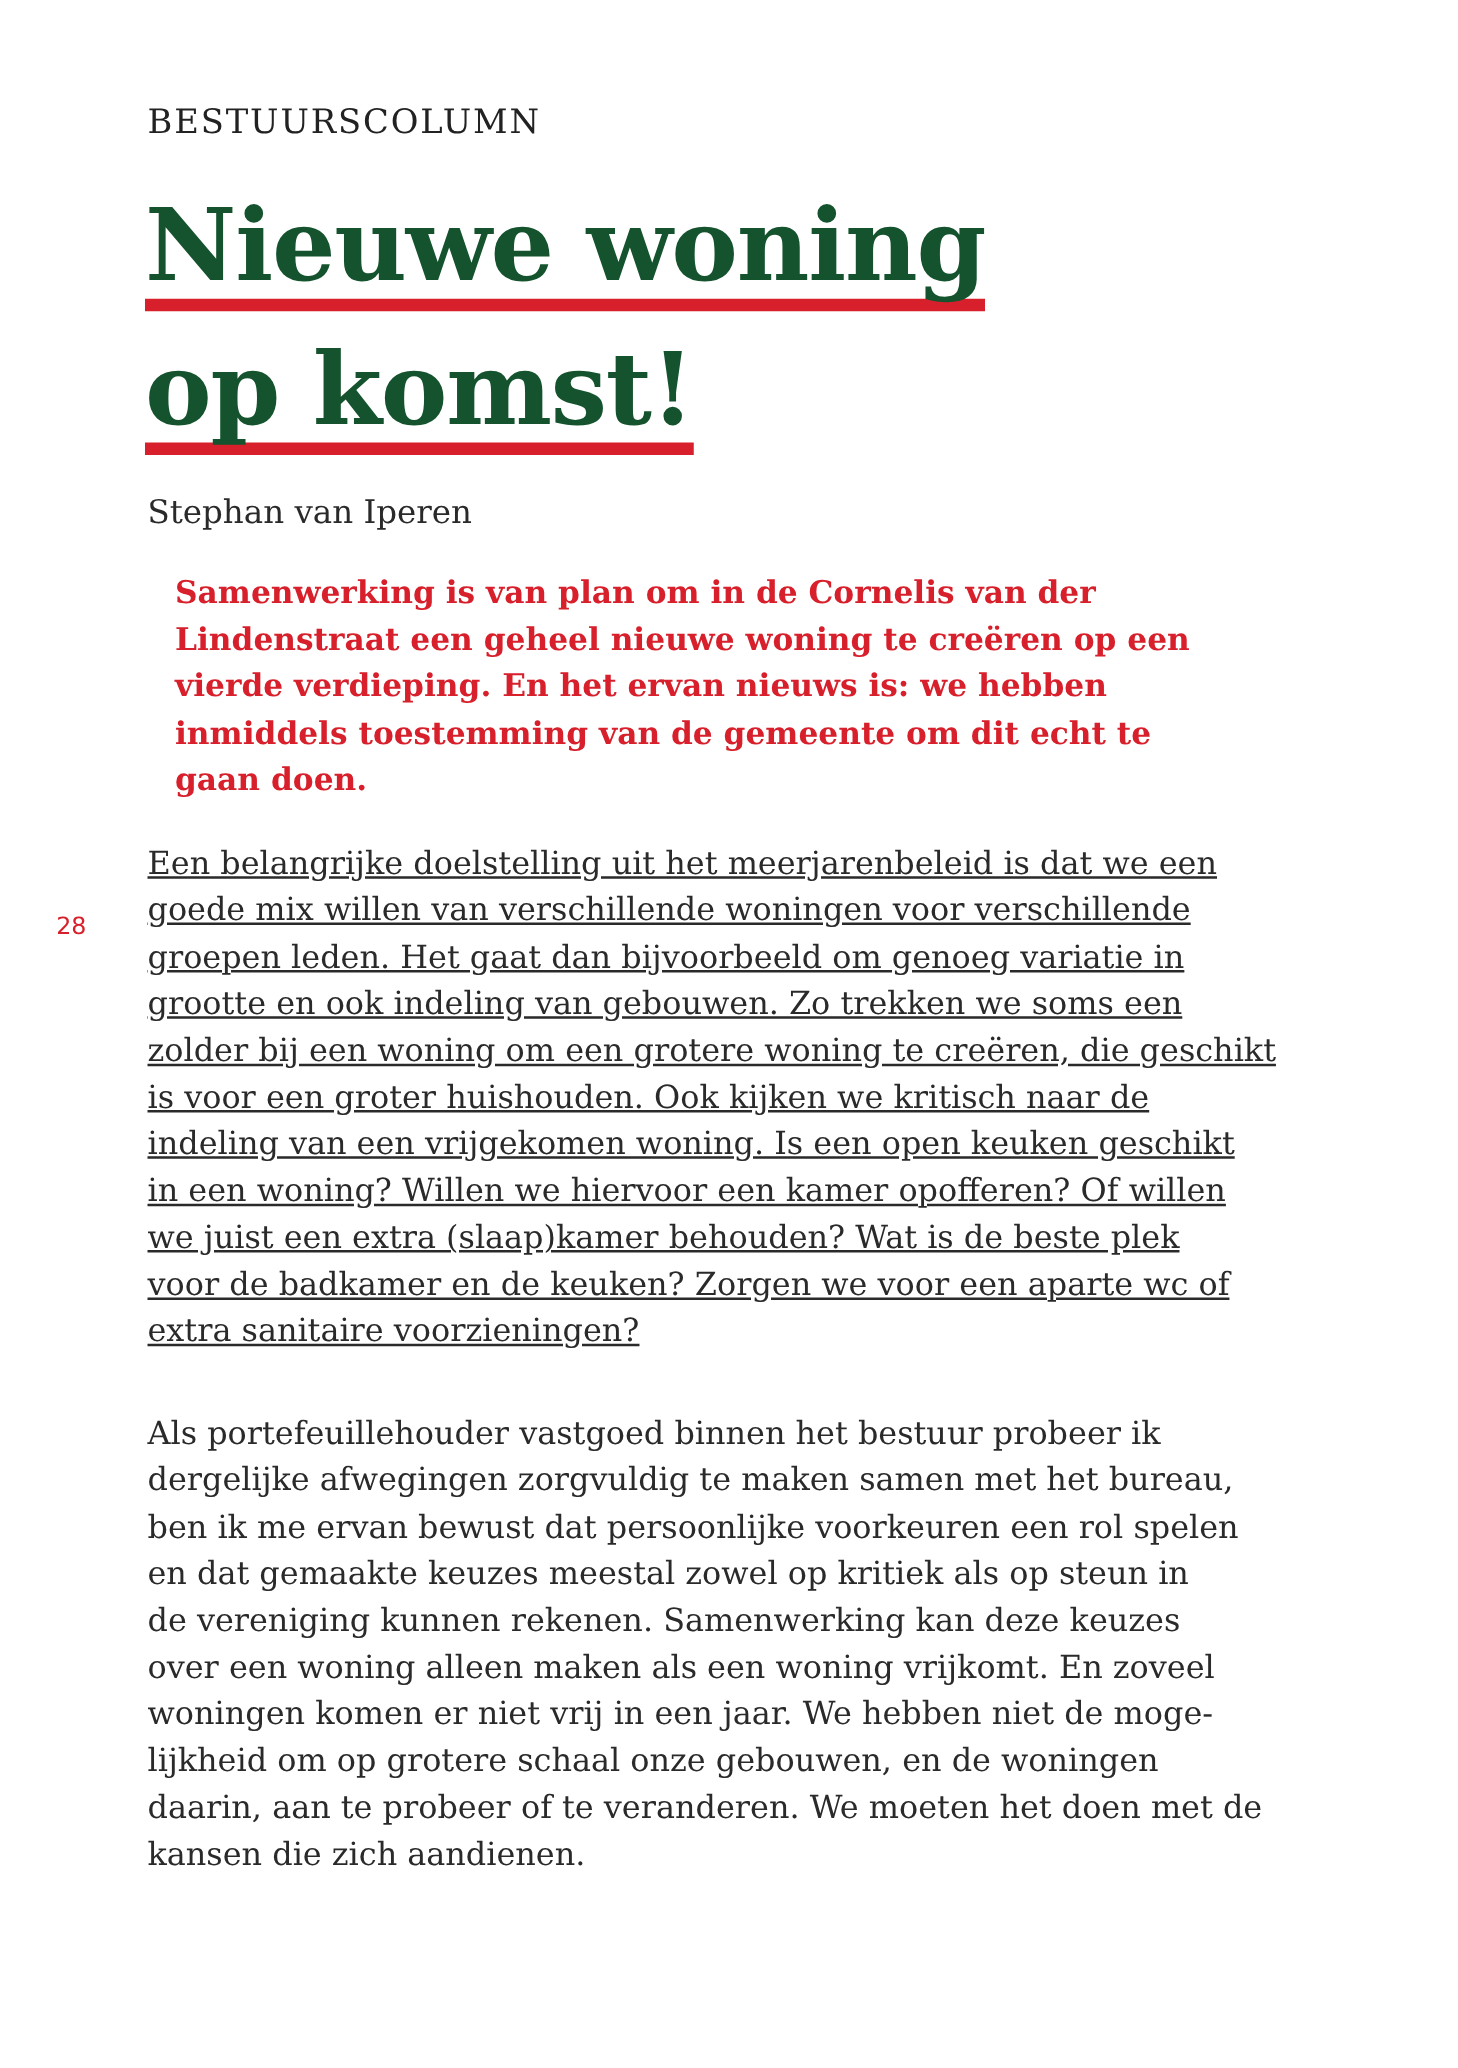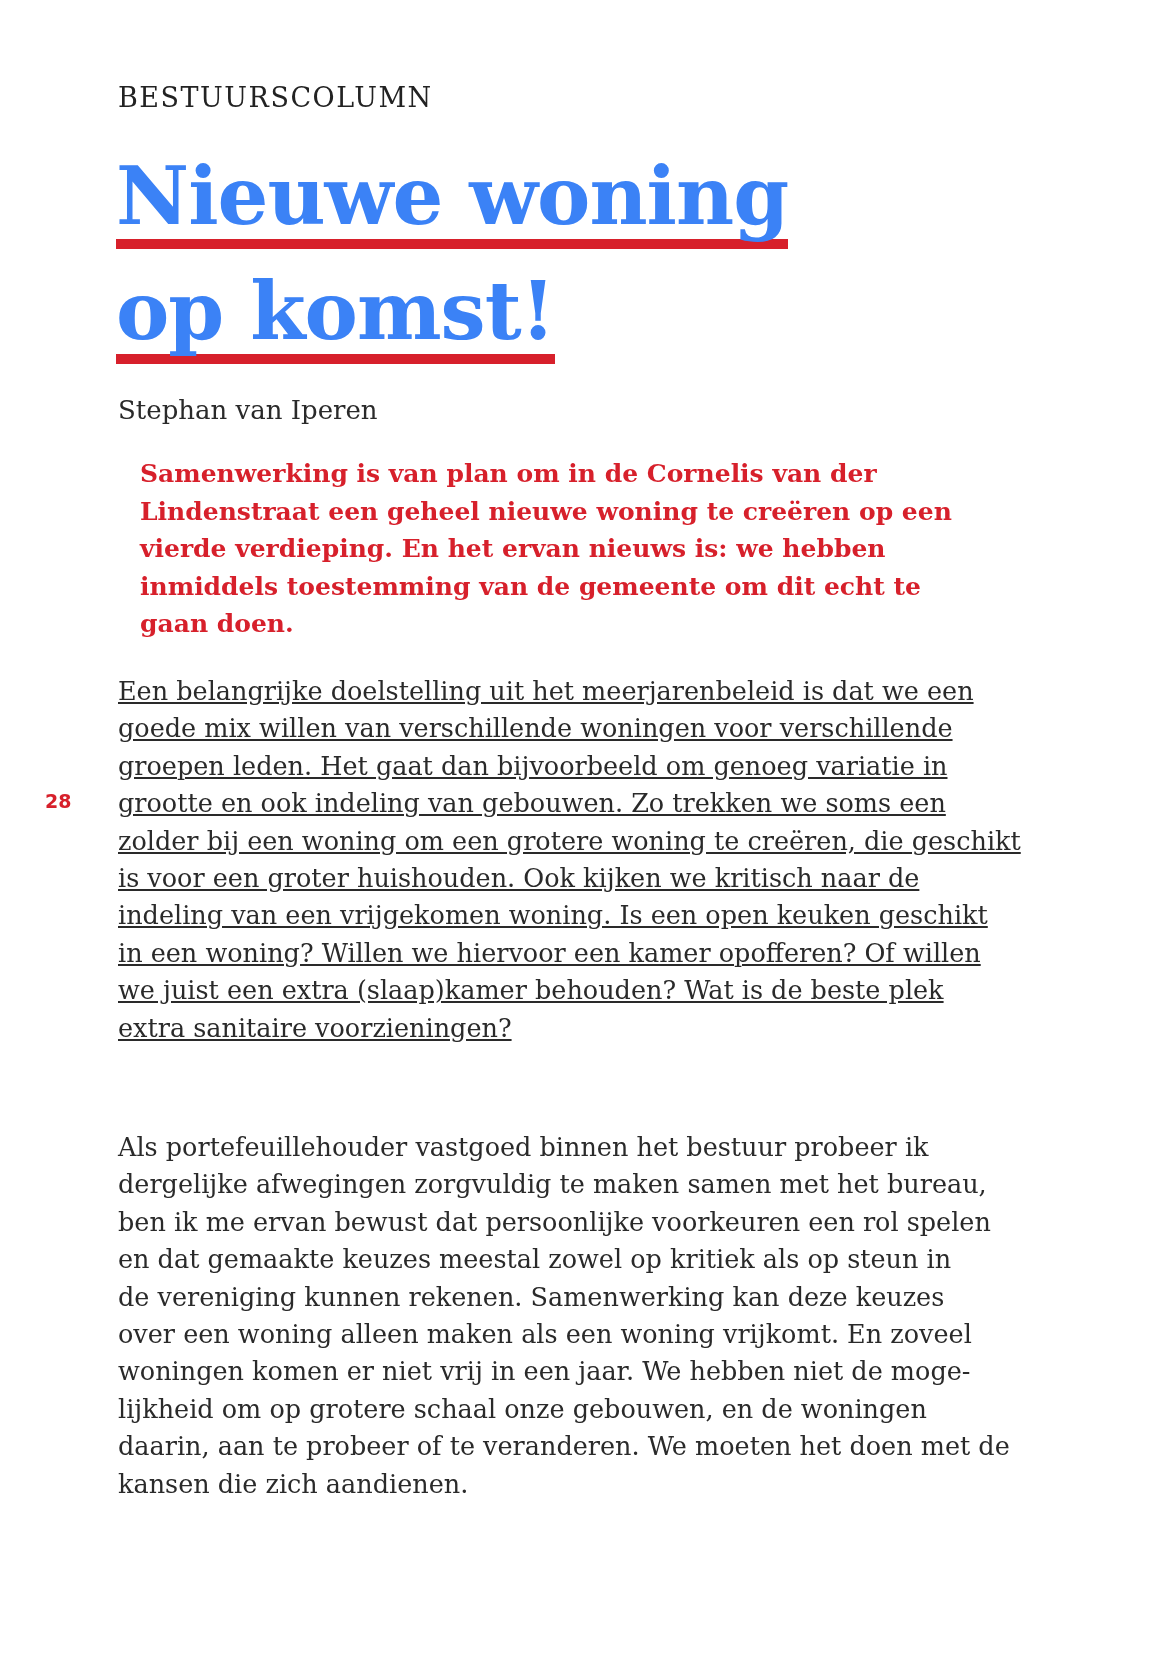--- a/index.html
+++ b/index.html
@@ -24,21 +24,21 @@
       color: #222;
       font-family: "DejaVu Serif", serif;
     }
     .title {
       position: absolute;
       left: 116px;
       top: 148px;
       margin: 0;
       font-family: "DejaVu Serif", serif;
       font-weight: bold;
-      color: #3b82f6;
+      color: #14532d;
       font-size: 80px;
       line-height: 96px;
     }
     .title-line {
       display: inline-block;
       border-bottom: 10px solid #d7202b;
       padding-bottom: 0px;
       line-height: 86px;
       margin-bottom: 14px;
       letter-spacing: -1px;
@@ -57,23 +57,23 @@
       width: 760px;
       font-size: 25px;
       line-height: 37.5px;
       color: #d7202b;
       font-weight: bold;
       margin: 0;
     }
     .page-number {
       position: absolute;
       left: 45px;
-      top: 790px;
+      top: 730px;
       font-family: "DejaVu Sans", sans-serif;
-      font-weight: bold;
+      font-weight: normal;
       font-size: 19px;
       color: #d7202b;
     }
     .body-text {
       position: absolute;
       left: 118px;
       width: 880px;
       margin: 0;
       font-size: 25.5px;
       line-height: 37.4px;
@@ -112,20 +112,21 @@
 <p class="body-text" id="para1">
   <span class="body-line">Een belangrijke doelstelling uit het meerjarenbeleid is dat we een</span>
   <span class="body-line">goede mix willen van verschillende woningen voor verschillende</span>
   <span class="body-line">groepen leden. Het gaat dan bijvoorbeeld om genoeg variatie in</span>
   <span class="body-line">grootte en ook indeling van gebouwen. Zo trekken we soms een</span>
   <span class="body-line">zolder bij een woning om een grotere woning te creëren, die geschikt</span>
   <span class="body-line">is voor een groter huishouden. Ook kijken we kritisch naar de</span>
   <span class="body-line">indeling van een vrijgekomen woning. Is een open keuken geschikt</span>
   <span class="body-line">in een woning? Willen we hiervoor een kamer opofferen? Of willen</span>
   <span class="body-line">we juist een extra (slaap)kamer behouden? Wat is de beste plek</span>
+  <span class="body-line">voor de badkamer en de keuken? Zorgen we voor een aparte wc of</span>
   <span class="body-line">extra sanitaire voorzieningen?</span>
 </p>
 
 <p class="body-text" id="para2">
   <span class="body-line">Als portefeuillehouder vastgoed binnen het bestuur probeer ik</span>
   <span class="body-line">dergelijke afwegingen zorgvuldig te maken samen met het bureau,</span>
   <span class="body-line">ben ik me ervan bewust dat persoonlijke voorkeuren een rol spelen</span>
   <span class="body-line">en dat gemaakte keuzes meestal zowel op kritiek als op steun in</span>
   <span class="body-line">de vereniging kunnen rekenen. Samenwerking kan deze keuzes</span>
   <span class="body-line">over een woning alleen maken als een woning vrijkomt. En zoveel</span>

